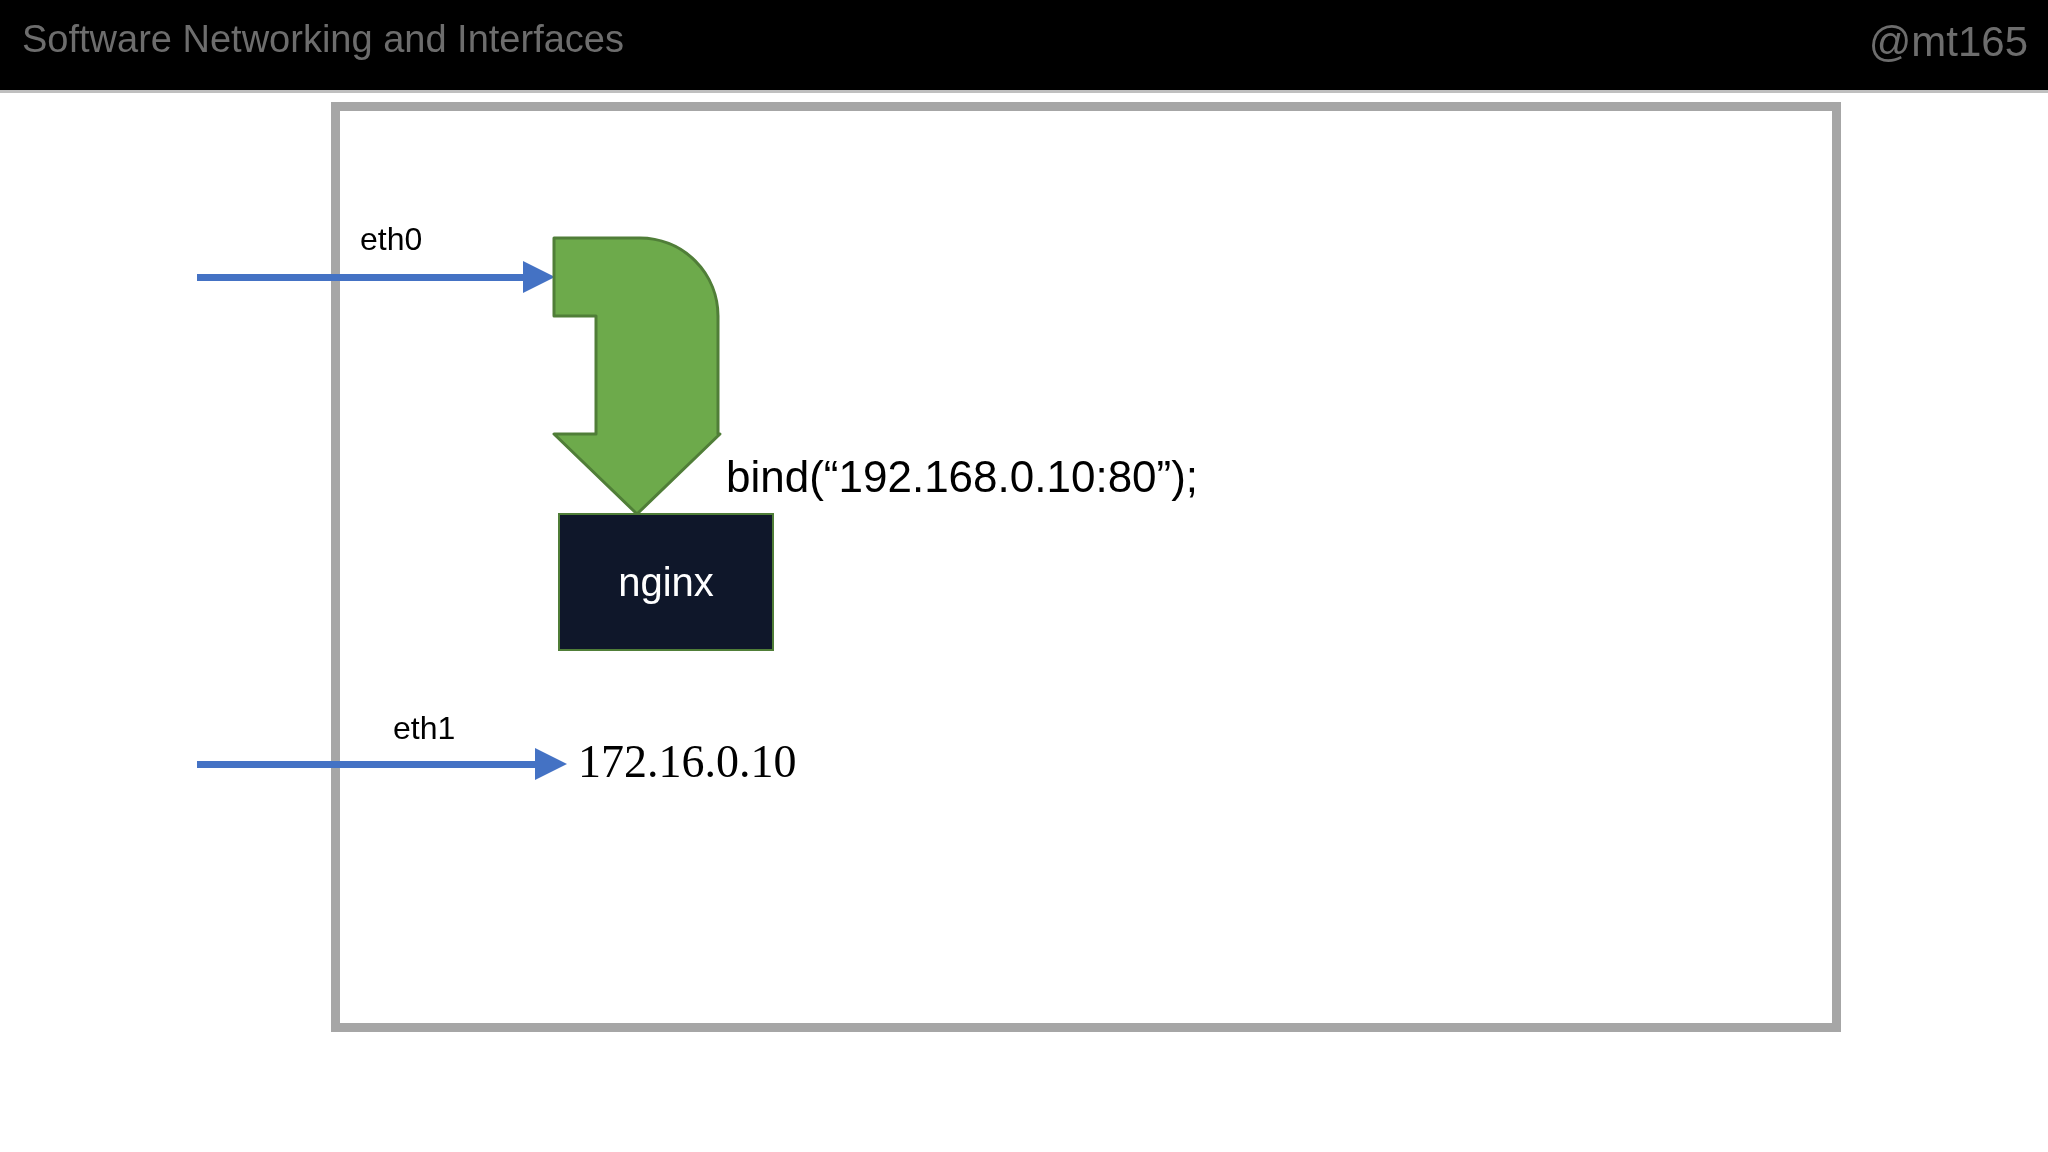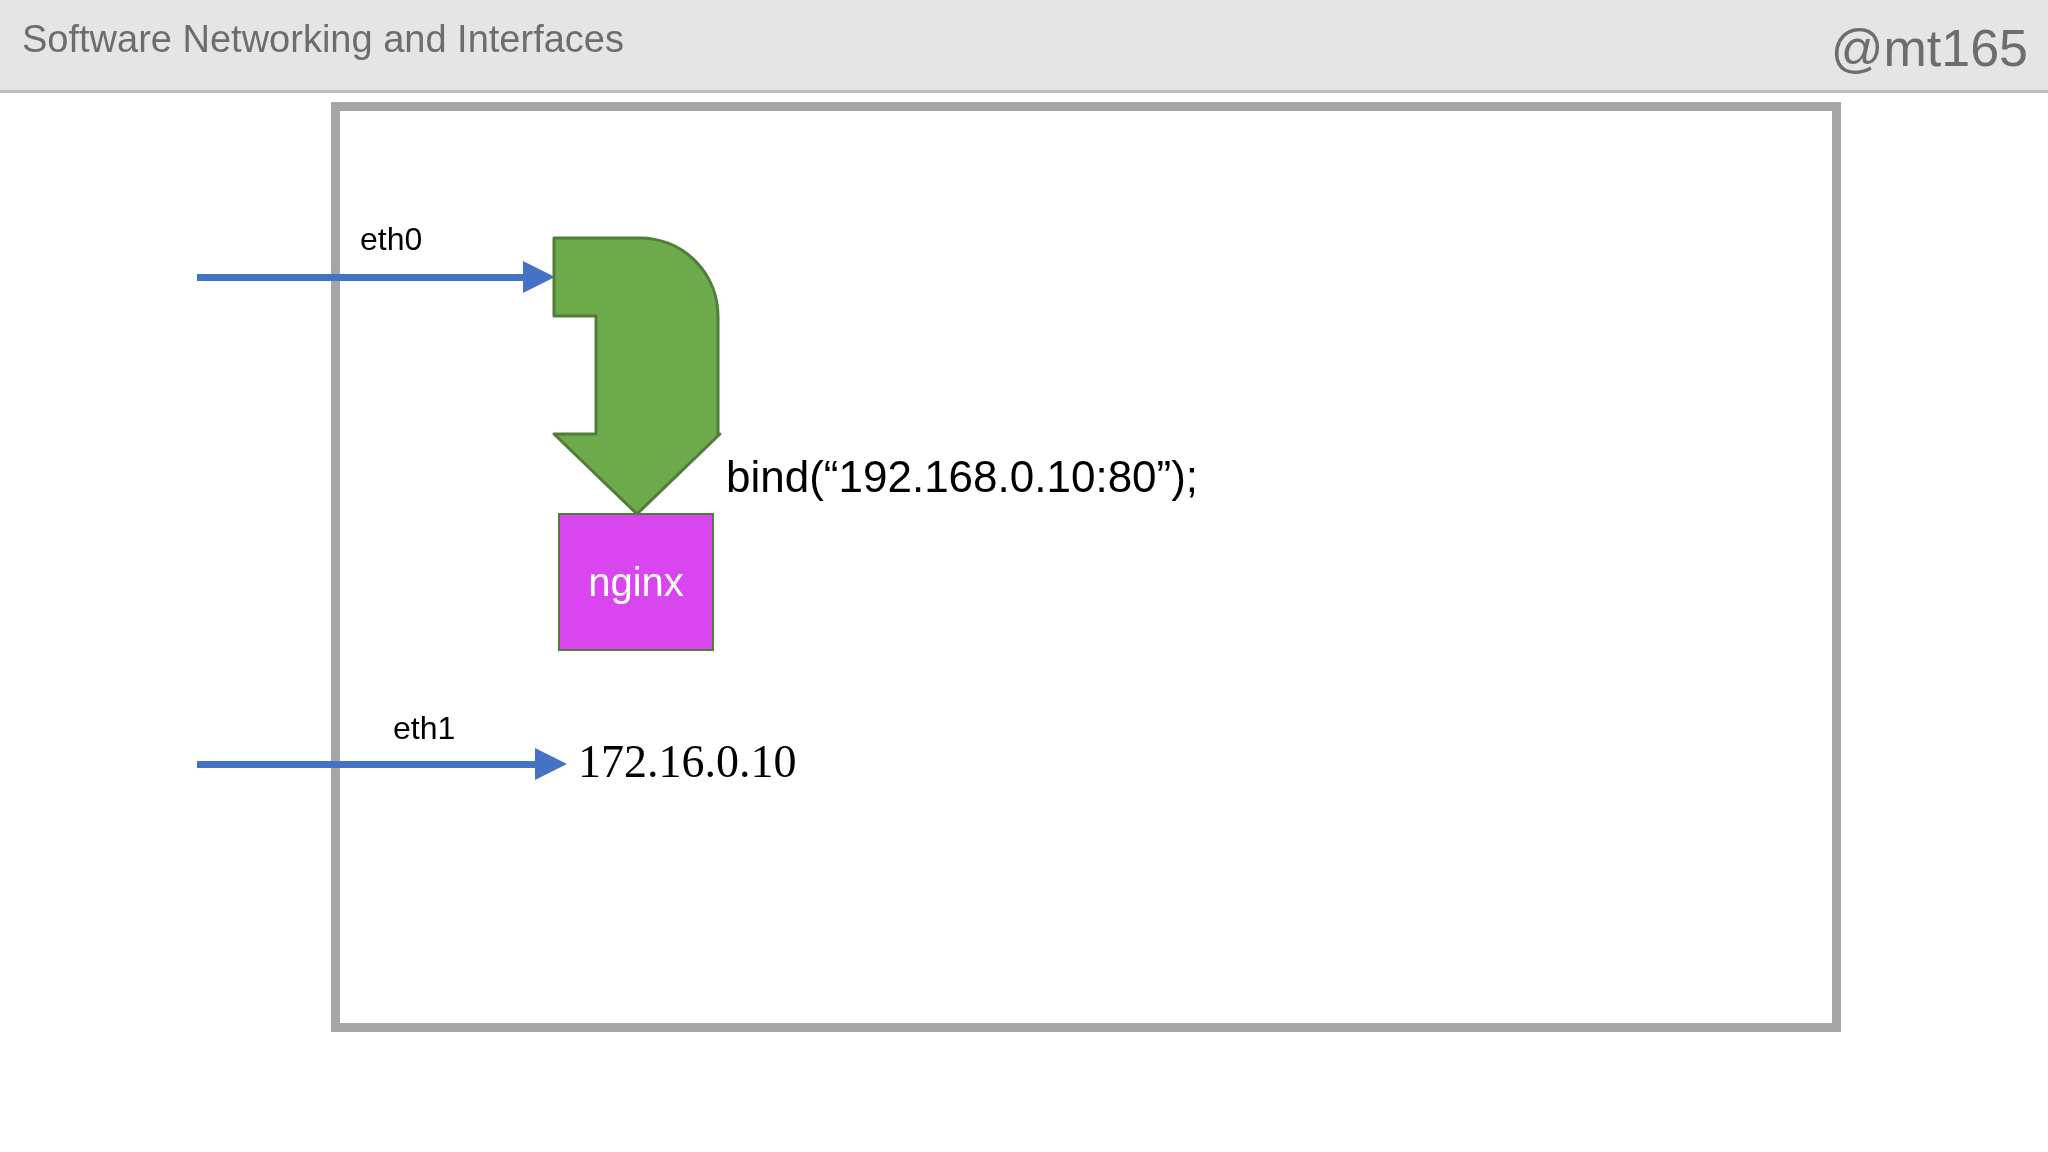--- a/index.html
+++ b/index.html
@@ -18,36 +18,36 @@
     overflow: hidden;
   }
 
   
   #header {
     position: absolute;
     left: 0;
     top: 0;
     width: 2048px;
     height: 91px;
-    background: #e5e5e5;
+    background: #000000;
   }
   #header-title {
     position: absolute;
     left: 22px;
     top: 18px;
     font-size: 38px;
     color: #6d6d6d;
     font-family: "Liberation Sans", sans-serif;
     white-space: nowrap;
   }
   #header-handle {
     position: absolute;
     right: 20px;
     top: 18px;
-    font-size: 52px;
+    font-size: 42px;
     color: #6d6d6d;
     font-family: "Liberation Sans", sans-serif;
     white-space: nowrap;
   }
   #header-rule {
     position: absolute;
     left: 0;
     top: 90px;
     width: 2048px;
     height: 3px;
@@ -123,23 +123,23 @@
     white-space: nowrap;
   }
   #ip-eth0 { left: 578px; top: 248px; }
   #ip-eth1 { left: 578px; top: 735px; }
 
   
   #nginx-box {
     position: absolute;
     left: 558px;
     top: 513px;
-    width: 156px;
+    width: 216px;
     height: 138px;
-    background: #d946ef;
+    background: #0f172a;
     border: 2px solid #507e38;
     box-sizing: border-box;
     display: flex;
     align-items: center;
     justify-content: center;
   }
   #nginx-label {
     font-size: 40px;
     color: #ffffff;
     font-family: "Liberation Sans", sans-serif;

